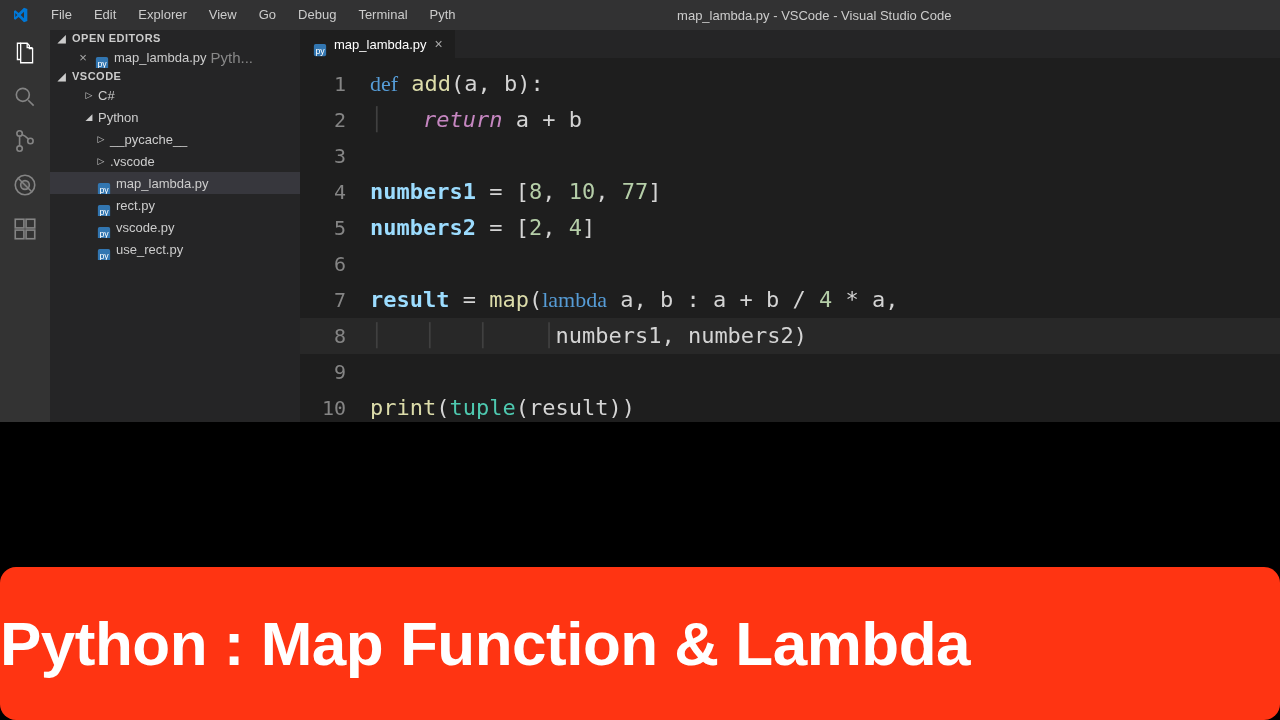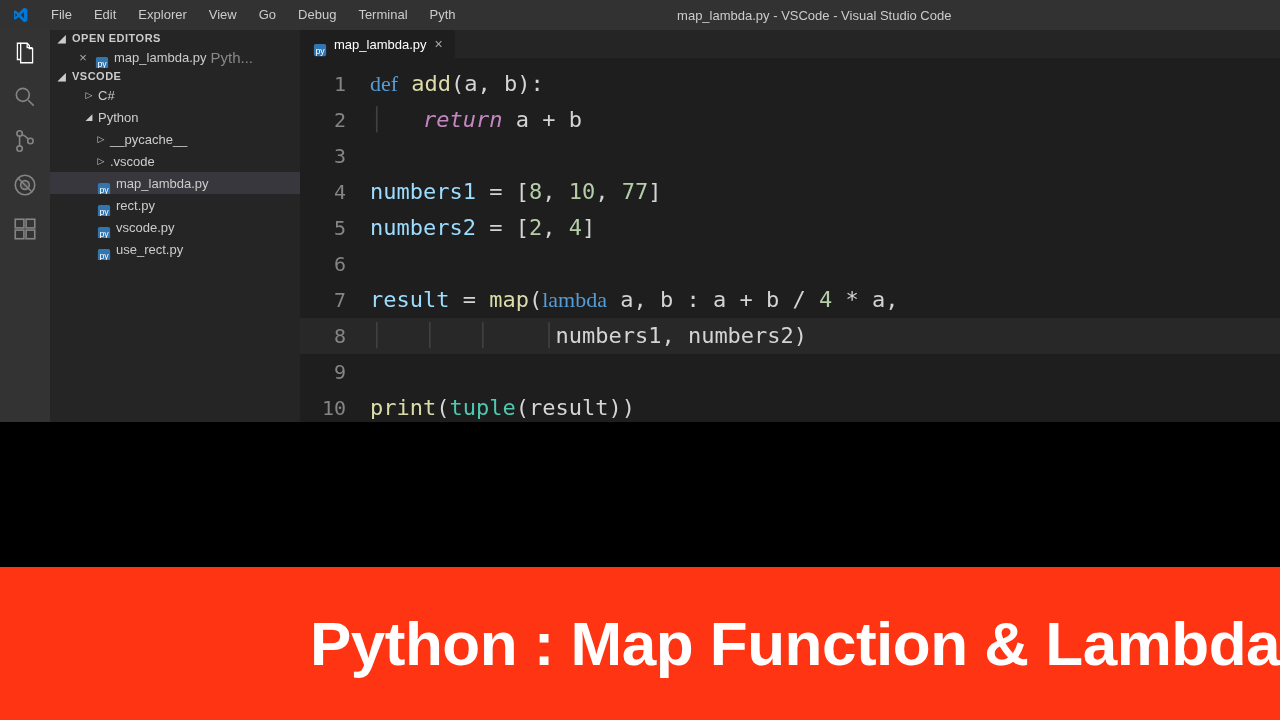--- a/index.html
+++ b/index.html
@@ -1,18 +1,18 @@
 <!DOCTYPE html>
 <html><head>
 <meta charset="utf-8">
 <style>
 * { margin: 0; padding: 0; box-sizing: border-box; }
 body { font-family: 'Segoe UI', sans-serif; width: 1280px; height: 720px; background: #000; overflow: hidden; position: relative; }
 .container { position: absolute; top: 0; left: 0; right: 0; height: 422px; background: #e5e5e5; display: flex; flex-direction: column; }
-.banner { position: absolute; bottom: 0; left: 0; right: 0; height: 153px; background: #ff3412; display: flex; align-items: center; justify-content: flex-end; }
+.banner { position: absolute; bottom: 0; left: 0; right: 0; height: 153px; background: #ff3412; display: flex; align-items: center; justify-content: flex-start; border-radius: 16px; }
 .banner-text { font-size: 62px; font-weight: bold; color: #fff; letter-spacing: -0.5px; }
 
 .titlebar { height: 30px; background: #323233; display: flex; align-items: center; color: #ccc; font-size: 13px; padding-left: 12px; gap: 4px; }
 .titlebar .logo { width: 16px; height: 16px; margin-right: 10px; display: flex; align-items: center; justify-content: center; }
 .menu-item { padding: 0 9px; cursor: pointer; line-height: 30px; }
 .window-title { flex: 1; text-align: center; color: #ccc; margin-right: 120px; }
 
 .main { display: flex; flex: 1; overflow: hidden; }
 
 .activitybar { width: 50px; background: #333333; display: flex; flex-direction: column; align-items: center; padding-top: 10px; gap: 18px; }
@@ -42,21 +42,21 @@
 .line { display: flex; }
 .gutter { width: 70px; text-align: right; color: #858585; padding-right: 24px; user-select: none; font-size: 20px; }
 .code { flex: 1; color: #d4d4d4; white-space: pre; position: relative; }
 .line.hl { background: #282828; }
 .line.hl .code { background: #282828; }
 .indent-guide { color: #404040; }
 
 .kw { color: #c586c0; font-style: italic; }
 .fn { color: #dcdcaa; }
 .def { color: #569cd6; font-family: Liberation Serif, serif; }
-.var { color: #9cdcfe; }
+.var { color: #9cdcfe; font-weight: bold; }
 .num { color: #b5cea8; }
 .builtin { color: #4ec9b0; }
 .py-icon-bg { fill: #3276b1; }
 
 svg { display: block; }
 </style>
 </head>
 <body>
 
 <div class="container">

